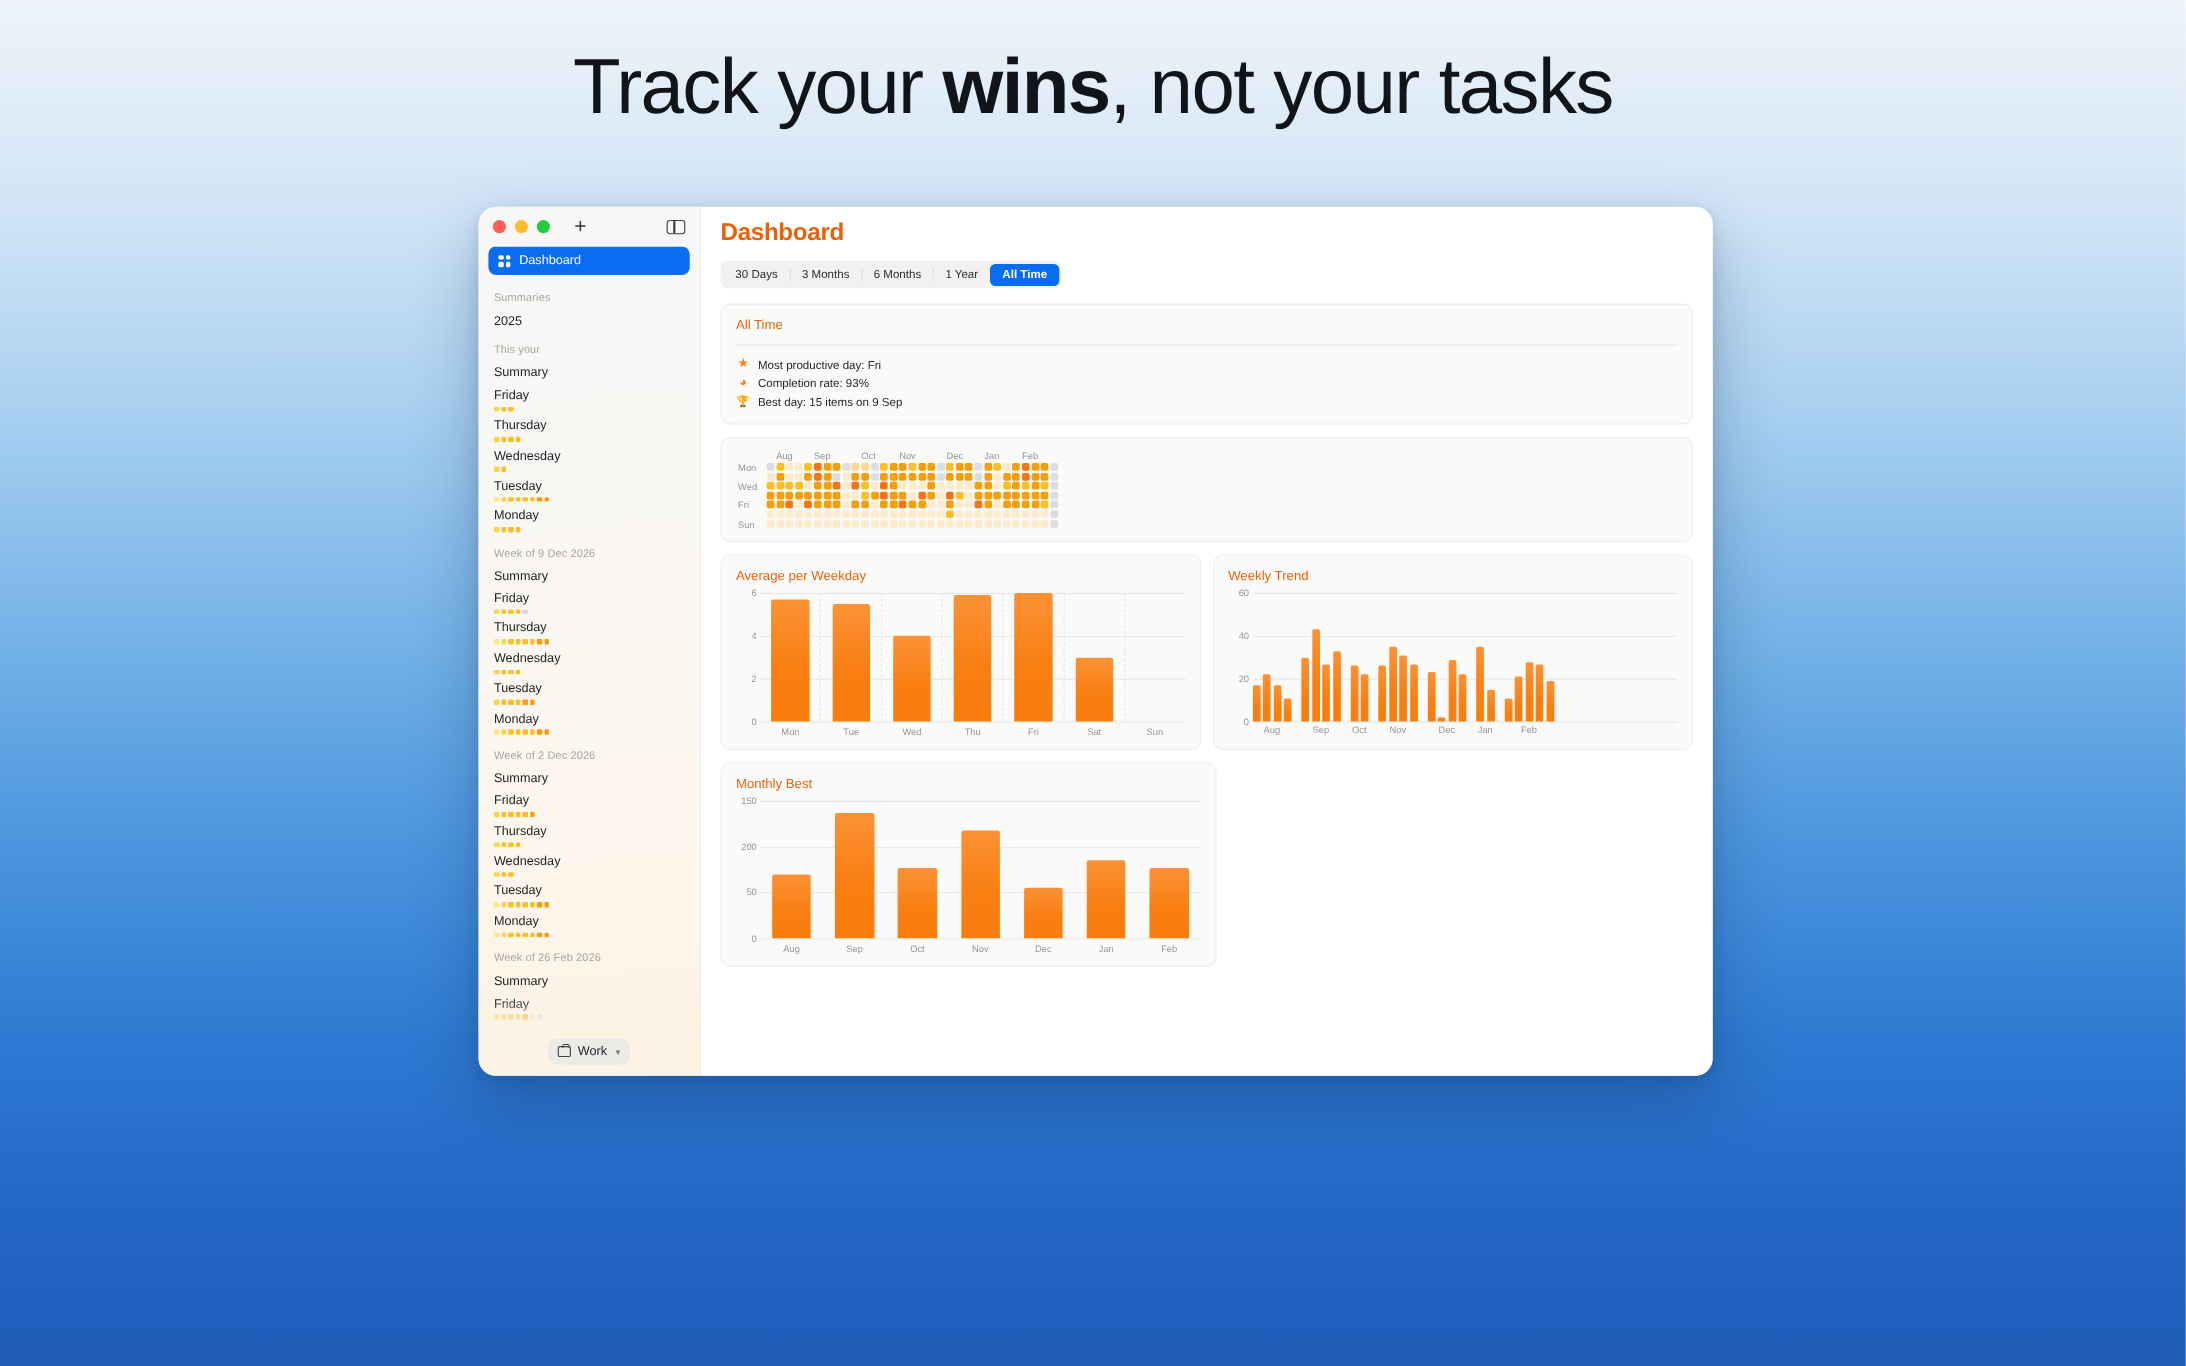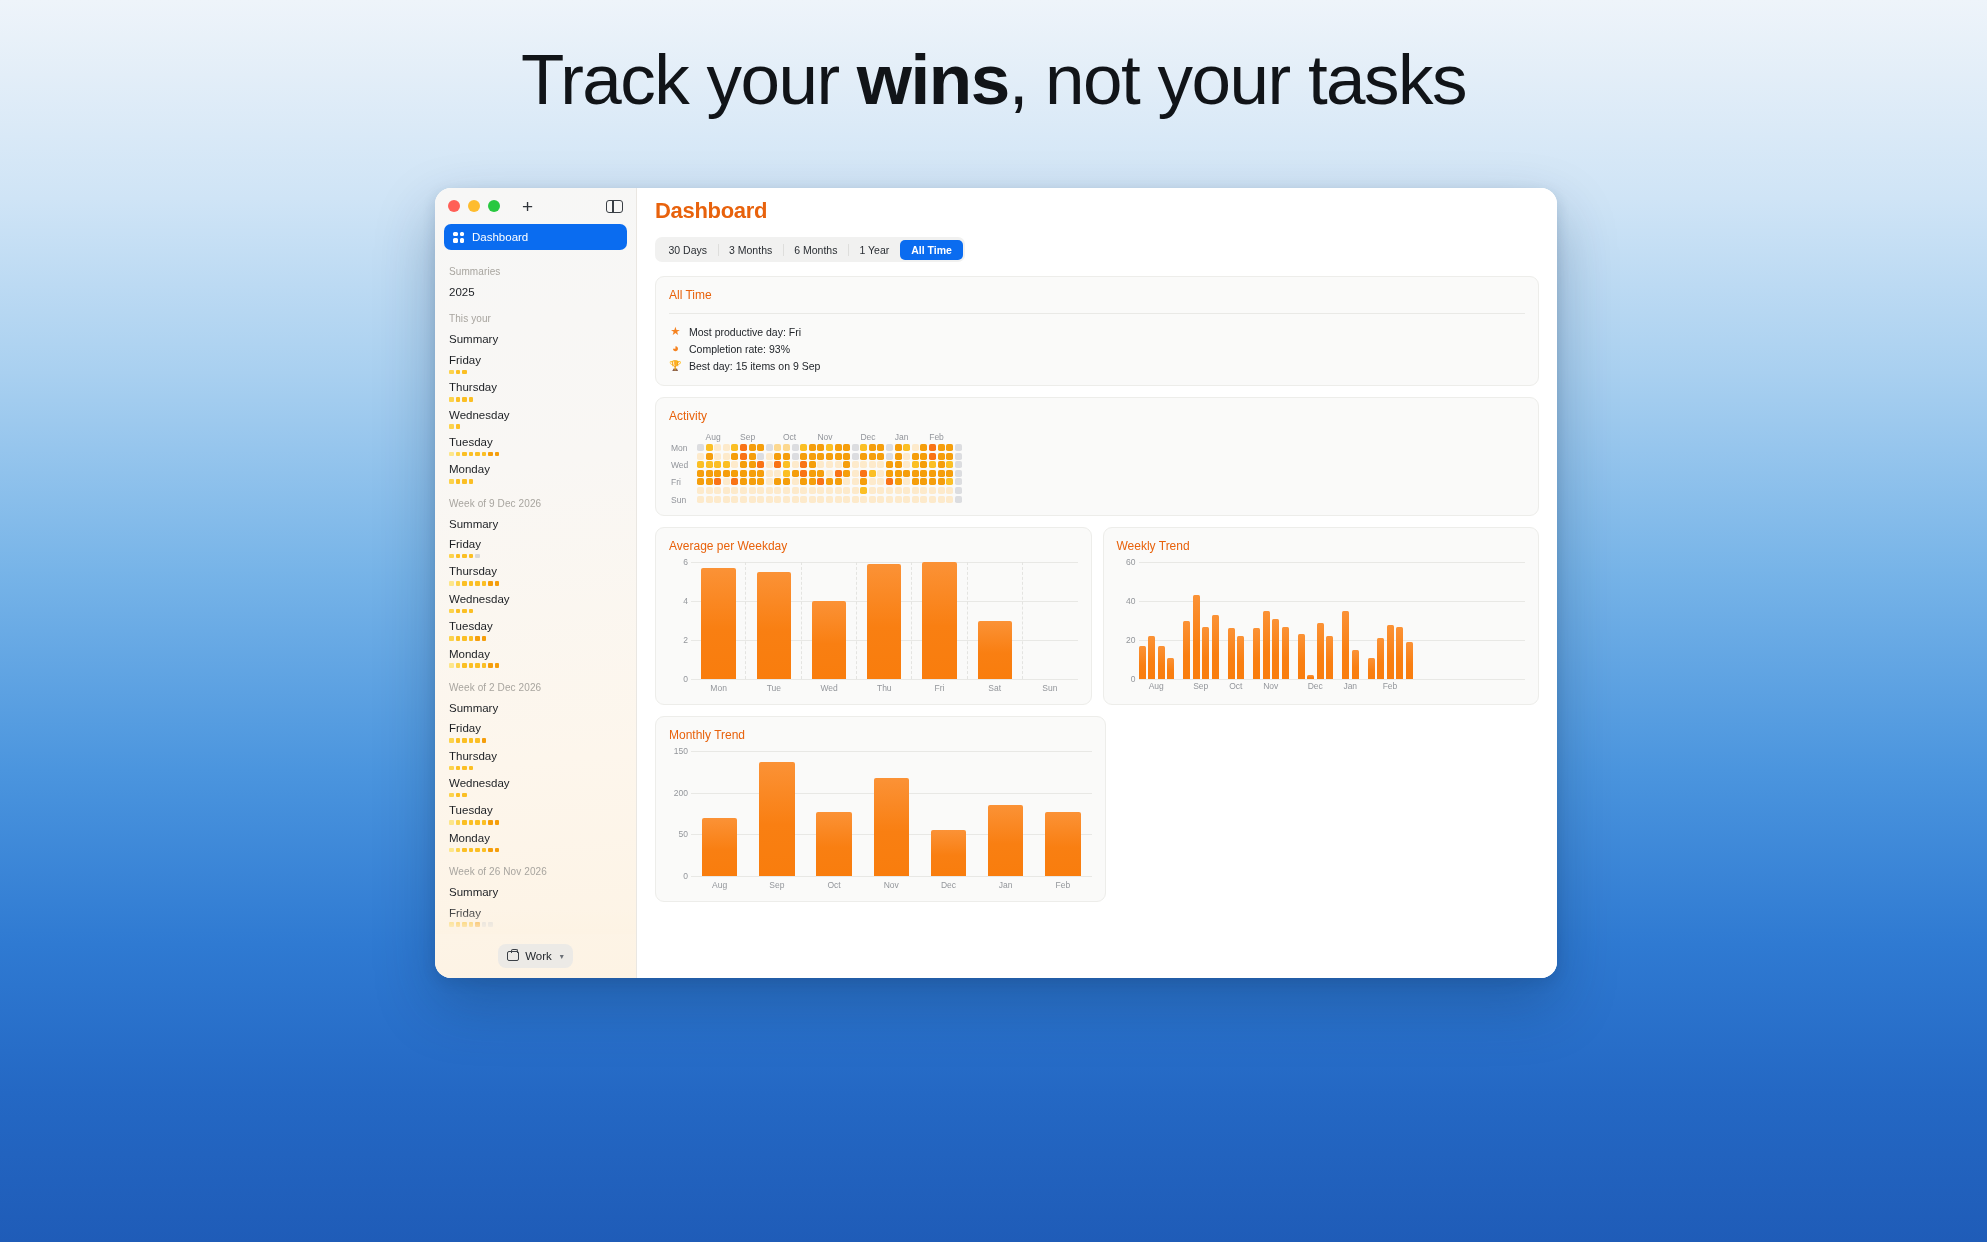--- a/index.html
+++ b/index.html
@@ -516,21 +516,21 @@
               <i style="background: rgb(253, 230, 138);"></i>
               <i style="background: rgb(252, 211, 77);"></i>
               <i style="background: rgb(251, 191, 36);"></i>
               <i style="background: rgb(251, 191, 36);"></i>
               <i style="background: rgb(251, 191, 36);"></i>
               <i style="background: rgb(251, 191, 36);"></i>
               <i style="background: rgb(245, 158, 11);"></i>
               <i style="background: rgb(245, 158, 11);"></i>
             </div>
           </div>
-          <div class="sb-group-label">Week of 26 Nov 2026</div>
+          <div class="sb-group-label">Week of 26 Feb 2026</div>
           <div class="sb-row">
             <div class="sb-row-text">Summary</div>
           </div>
           <div class="sb-row">
             <div class="sb-row-text">Friday</div>
             <div class="dots">
               <i style="background: rgb(252, 211, 77);"></i>
               <i style="background: rgb(251, 191, 36);"></i>
               <i style="background: rgb(251, 191, 36);"></i>
               <i style="background: rgb(251, 191, 36);"></i>
@@ -581,21 +581,20 @@
             </div>
             <div class="fact">
               <span class="fact-icon" style="font-size: 10px;">🏆</span>
               <span>Best day: 15 items on 9 Sep</span>
             </div>
           </div>
       </div>
 
       
       <div class="card">
-        <div class="card-title">Activity</div>
         <div class="hm-wrap">
           <div class="hm-months" id="hm-months">
               <span style="left: 8.6px;">Aug</span>
               <span style="left: 43px;">Sep</span>
               <span style="left: 86px;">Oct</span>
               <span style="left: 120.4px;">Nov</span>
               <span style="left: 163.4px;">Dec</span>
               <span style="left: 197.8px;">Jan</span>
               <span style="left: 232.2px;">Feb</span>
             </div>
@@ -1028,21 +1027,21 @@
                 <span style="left: 211.75px;">Jan</span>
                 <span style="left: 251.5px;">Feb</span>
               </div>
           </div>
         </div>
       </div>
 
       
       <div class="charts-row">
         <div class="card">
-          <div class="card-title">Monthly Trend</div>
+          <div class="card-title">Monthly Best</div>
           <div class="chart-area">
             <div class="chart-plot" style="height:125px">
               <div class="ylabels">
                   <span style="top: 125px;">0</span>
                   <span style="top: 83.3333px;">50</span>
                   <span style="top: 41.6667px;">200</span>
                   <span style="top: 0px;">150</span>
                 </div>
               <div class="gridlines">
                   <div style="top: 125px;"></div>

